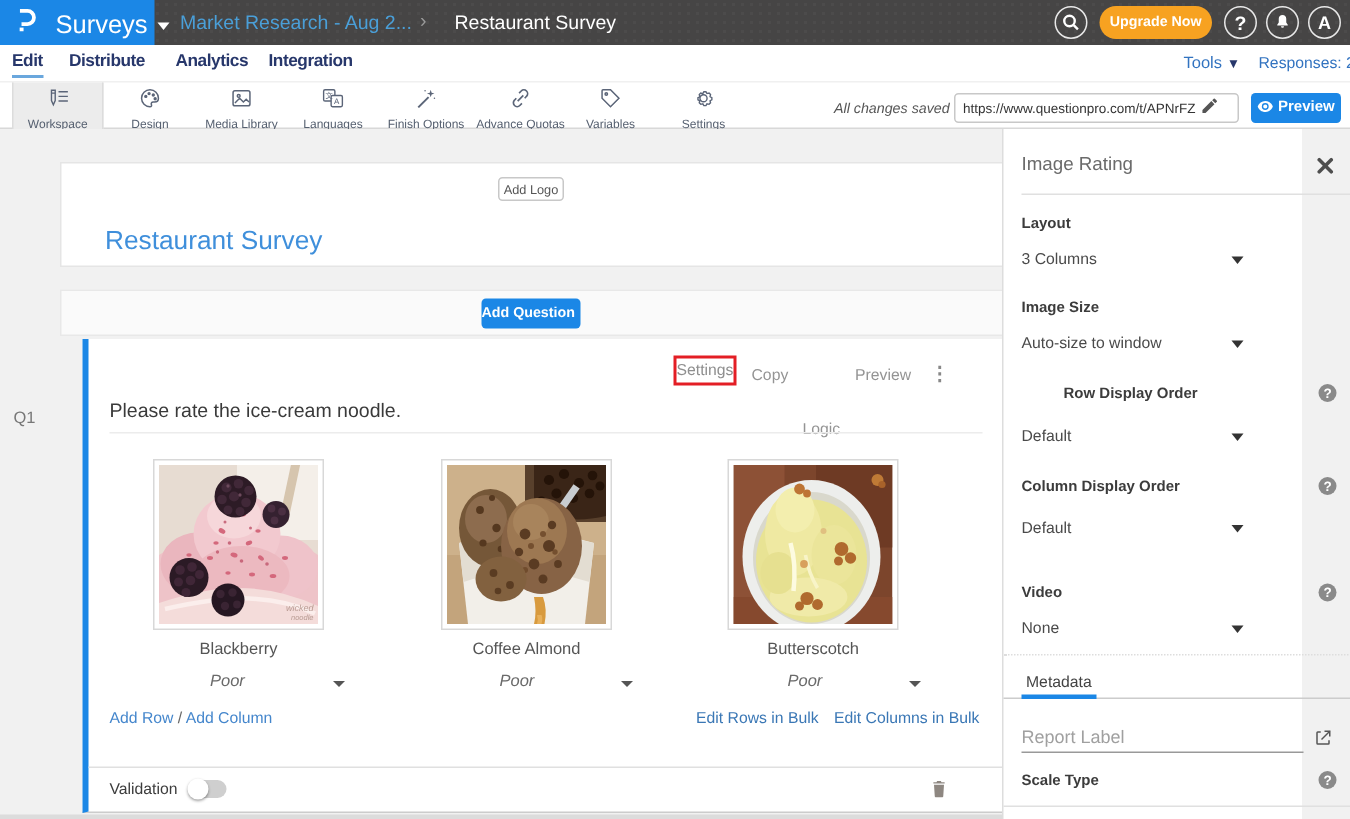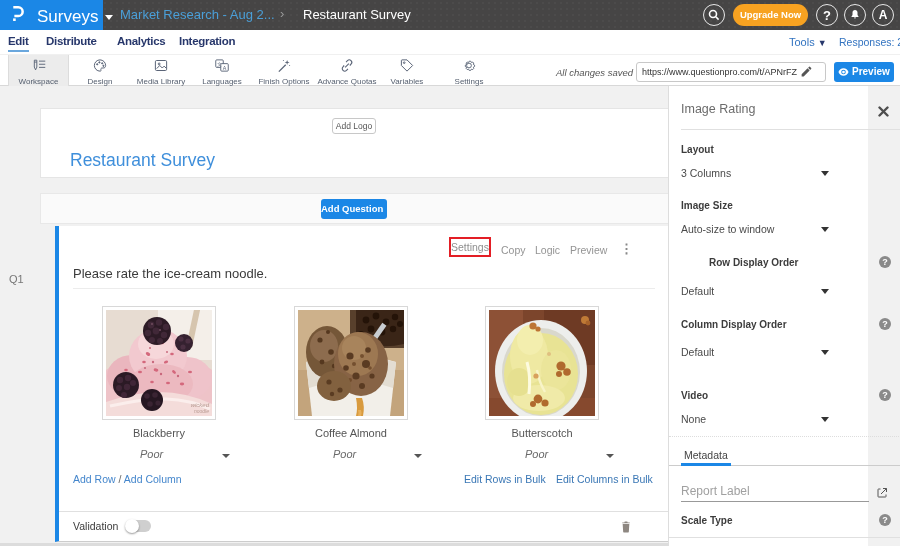--- a/index.html
+++ b/index.html
@@ -187,21 +187,21 @@
     <div id="addlogo">Add Logo</div>
     <div id="rstitle">Restaurant Survey</div>
   </div>
   <div id="addqstrip">
       <div id="addqbtn">Add Question</div>
     </div>
   <div id="q1lbl">Q1</div>
   <div id="qblock"></div>
   <div style="position:absolute; left:0; top:457px; width:668px; height:3px; background:#dcdcdc;"></div>
   <div class="qact" style="left:501px;">Copy</div>
-  <div class="qact" style="left:535px;">Logic</div>
+  <div class="qact" style="left:535px;margin-top:36px;">Logic</div>
   <div class="qact" style="left:570px;">Preview</div>
   <div class="qact" style="left:620px; top:155px; font-size:13px; font-weight:bold; color:#888;">⋮</div>
   <div id="setbox">Settings</div>
   <div id="qtext">Please rate the ice-cream noodle.</div>
   <div style="position:absolute; left:73px; top:202px; width:582px; border-top:1px solid #ececec;"></div>
 
   <div class="imgbox" style="left:102px;">
       <svg width="106" height="106" viewBox="0 0 106 106">
     <rect width="106" height="106" fill="#e7dcd2"></rect>
     <rect x="52" y="0" width="54" height="50" fill="#f4efe9"></rect>

